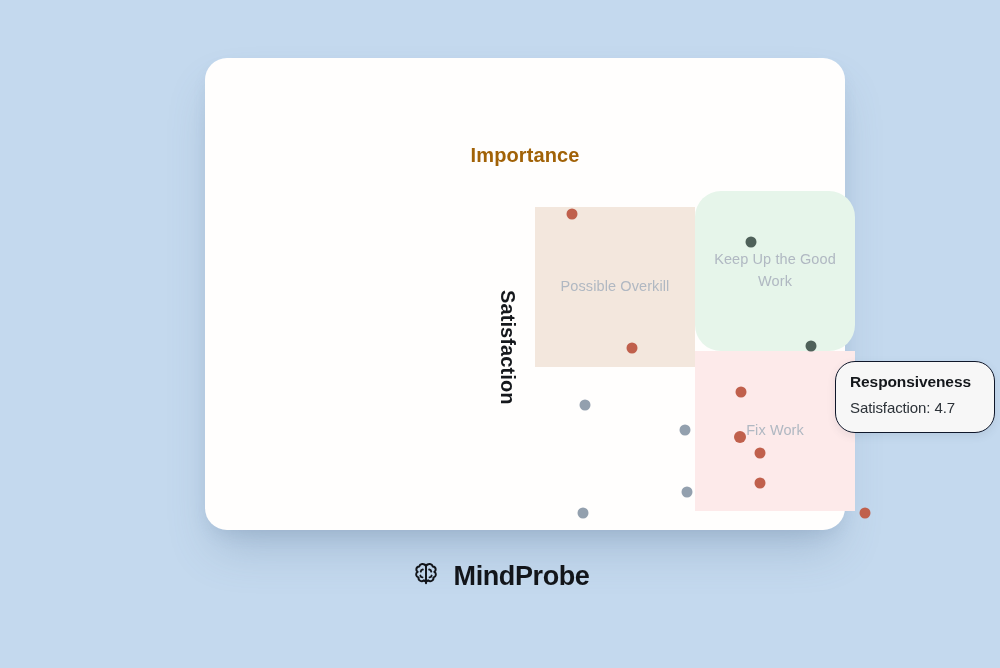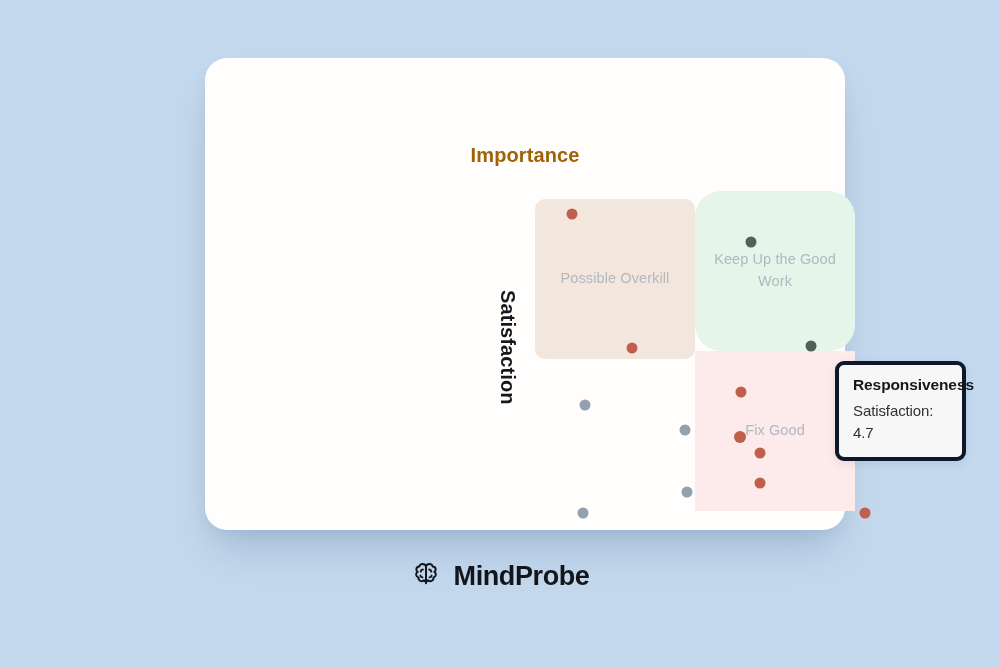--- a/index.html
+++ b/index.html
@@ -60,41 +60,41 @@
     justify-content:center;
   }
   .q-label {
     font-size:14.5px;
     color:#b0b8c2;
     text-align:center;
     line-height:1.5;
     max-width:130px;
     letter-spacing:.1px;
   }
-  #q-possible-overkill { left:0;     top:8px;    background:#f3e7dd;border-radius:10px; }
+  #q-possible-overkill { left:0;     top:16px;    background:#f3e7dd; }
   #q-keep-up          { left:160px; top:0;    background:#e6f5ea;border-radius:26px; }
   #q-low-priority     { left:0;     top:160px;background:#f6f6f7; }
   #q-fix-first        { left:160px; top:160px;background:#fdeaea; }
 
   
   .point {
     position:absolute;
     border-radius:50%;
     transform:translate(-50%,-50%);
   }
 
   
   #tooltip {
     position:absolute;
     left:630px; top:303px;
-    width:131px;
+    width:160px;
     padding:11px 14px 13px 14px;
     background:#f7f7f7;
-    border:4px solid #0f172a;
-    border-radius:9px;
+    border:1px solid #0f172a;
+    border-radius:20px;
     box-shadow:0 3px 9px rgba(60,70,85,.10);
   }
   #tooltip-title {
     font-size:15.5px;
     font-weight:bold;
     color:#14171b;
     margin-bottom:6px;
     letter-spacing:-.1px;
   }
   .tooltip-row {
@@ -133,21 +133,21 @@
     <div class="quadrant" id="q-possible-overkill" style="background: rgb(243, 231, 221);">
       <div class="q-label">Possible Overkill</div>
     </div>
 
     <div class="quadrant" id="q-keep-up">
       <div class="q-label">Keep Up the Good Work</div>
     </div>
 
 
     <div class="quadrant" id="q-fix-first" style="background: rgb(253, 234, 234);">
-      <div class="q-label">Fix Good</div>
+      <div class="q-label">Fix Work</div>
     </div>
 
     <div id="points-layer">
         <div class="point" style="left: 37px; top: 23px; width: 11px; height: 11px; background: rgb(192, 96, 76);"></div>
         <div class="point" style="left: 216px; top: 51px; width: 11px; height: 11px; background: rgb(79, 97, 90);"></div>
         <div class="point" style="left: 97px; top: 157px; width: 11px; height: 11px; background: rgb(192, 96, 76);"></div>
         <div class="point" style="left: 276px; top: 155px; width: 11px; height: 11px; background: rgb(79, 97, 90);"></div>
         <div class="point" style="left: 206px; top: 201px; width: 11px; height: 11px; background: rgb(192, 96, 76);"></div>
         <div class="point" style="left: 50px; top: 214px; width: 11px; height: 11px; background: rgb(147, 160, 174);"></div>
         <div class="point" style="left: 150px; top: 239px; width: 11px; height: 11px; background: rgb(147, 160, 174);"></div>

